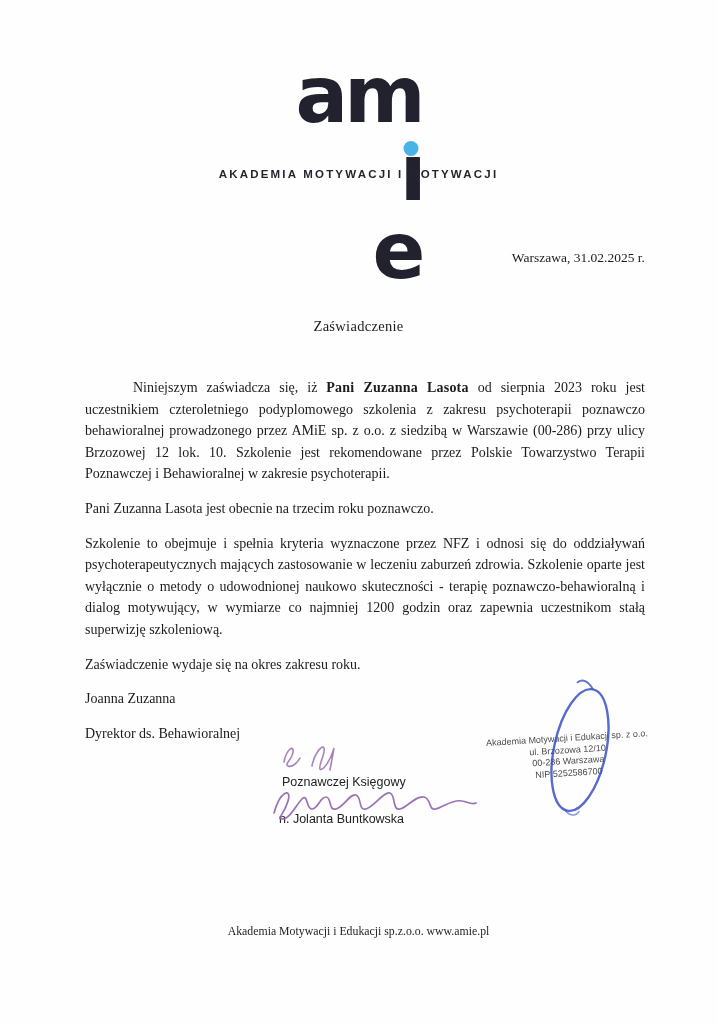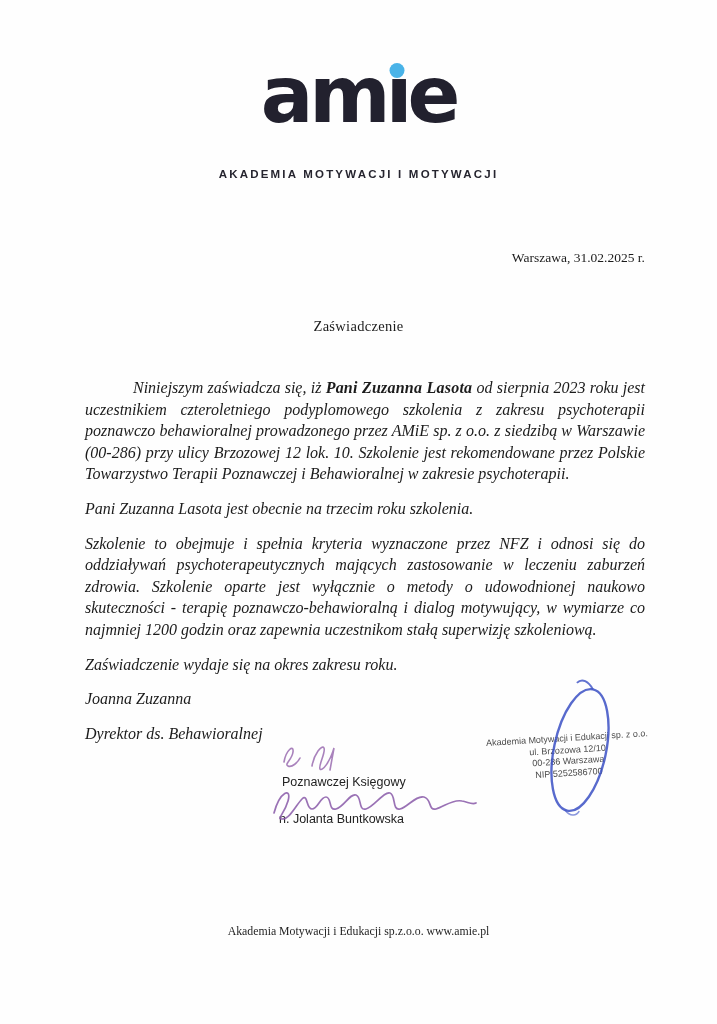--- a/index.html
+++ b/index.html
@@ -12,21 +12,21 @@
     overflow: hidden;
   }
   .page { position: absolute; inset: 0; background: #fefefe; }
 
   
   .logo-block { position: absolute; top: 56px; left: 0; width: 100%; text-align: center; }
   .wordmark {
     display: inline-flex; align-items: flex-end;
     font-family: "DejaVu Sans", sans-serif;
     font-weight: bold; font-size: 78px; line-height: 1;
-    color: #22212e; letter-spacing: -4px;
+    color: #22212e; letter-spacing: -4px; flex-direction: column;
   }
   .i-wrap { position: relative; display: inline-block; margin: 0 -1px; }
   .i-dot {
     position: absolute; left: 50%; transform: translateX(-50%);
     top: 7px; width: 15px; height: 15px; border-radius: 50%;
     background: #49b3e8;
   }
   .logo-subtitle {
     position: absolute; top: 168px; left: 0; width: 100%;
     text-align: center;
@@ -40,22 +40,22 @@
     position: absolute; top: 250px; right: 72px;
     font-size: 13.5px;
   }
   .doc-title {
     position: absolute; top: 318px; left: 0; width: 100%;
     text-align: center; font-weight: normal; font-size: 14.5px;
     letter-spacing: 0.3px;
   }
   .body-text { position: absolute; top: 377px; left: 85px; width: 560px; }
   .body-text p {
-    font-size: 16px; line-height: 21.6px;
-    text-align: justify; margin-bottom: 13px; font-style: italic;
+    font-size: 14px; line-height: 21.6px;
+    text-align: justify; margin-bottom: 13px;
   }
   .body-text p.single { text-align: left; }
   .p-first { text-indent: 48px; }
   .filled-name { font-weight: bold; letter-spacing: 0.2px; }
 
   
   .sig-initials { position: absolute; left: 278px; top: 736px; z-index: 4; }
   .accountant-role {
     position: absolute; left: 282px; top: 775px;
     font-family: "Liberation Sans", sans-serif; font-size: 12.5px; color: #222;
@@ -99,21 +99,21 @@
     </span>
   </div>
   <div class="logo-subtitle">AKADEMIA MOTYWACJI I MOTYWACJI</div>
 
   <div class="dateline">Warszawa, 31.02.2025 r.</div>
 
   <div class="doc-title">Zaświadczenie</div>
 
   <div class="body-text">
     <p class="p-first"><span>Niniejszym zaświadcza się, iż </span><span class="filled-name">Pani Zuzanna Lasota</span><span> od sierpnia 2023 roku jest uczestnikiem czteroletniego podyplomowego szkolenia z zakresu psychoterapii poznawczo behawioralnej prowadzonego przez AMiE sp. z o.o. z siedzibą w Warszawie (00-286) przy ulicy Brzozowej 12 lok. 10. Szkolenie jest rekomendowane przez Polskie Towarzystwo Terapii Poznawczej i Behawioralnej w zakresie psychoterapii.</span></p>
-    <p class="single">Pani Zuzanna Lasota jest obecnie na trzecim roku szkolenia.</p>
+    <p class="single">Pani Zuzanna Lasota jest obecnie na trzecim roku poznawczo.</p>
     <p>Szkolenie to obejmuje i spełnia kryteria wyznaczone przez NFZ i odnosi się do oddziaływań psychoterapeutycznych mających zastosowanie w leczeniu zaburzeń zdrowia. Szkolenie oparte jest wyłącznie o metody o udowodnionej naukowo skuteczności - terapię poznawczo-behawioralną i dialog motywujący, w wymiarze co najmniej 1200 godzin oraz zapewnia uczestnikom stałą superwizję szkoleniową.</p>
     <p class="single">Zaświadczenie wydaje się na okres zakresu roku.</p>
     <p class="single">Joanna Zuzanna</p>
     <p class="single">Dyrektor ds. Behawioralnej</p>
   </div>
 
   <svg class="sig-initials" width="64" height="38" viewBox="0 0 64 38">
     <path d="M6 26 C8 14 16 8 15 16 C14 24 6 28 10 30 C14 32 20 26 22 22" fill="none" stroke="#9a6cb0" stroke-width="1.6" stroke-linecap="round" opacity="0.85"></path>
     <path d="M34 30 C36 18 44 8 46 12 C48 16 40 30 42 33 C44 36 52 26 56 12 L52 34" fill="none" stroke="#9a6cb0" stroke-width="1.6" stroke-linecap="round" opacity="0.85"></path>
   </svg>

